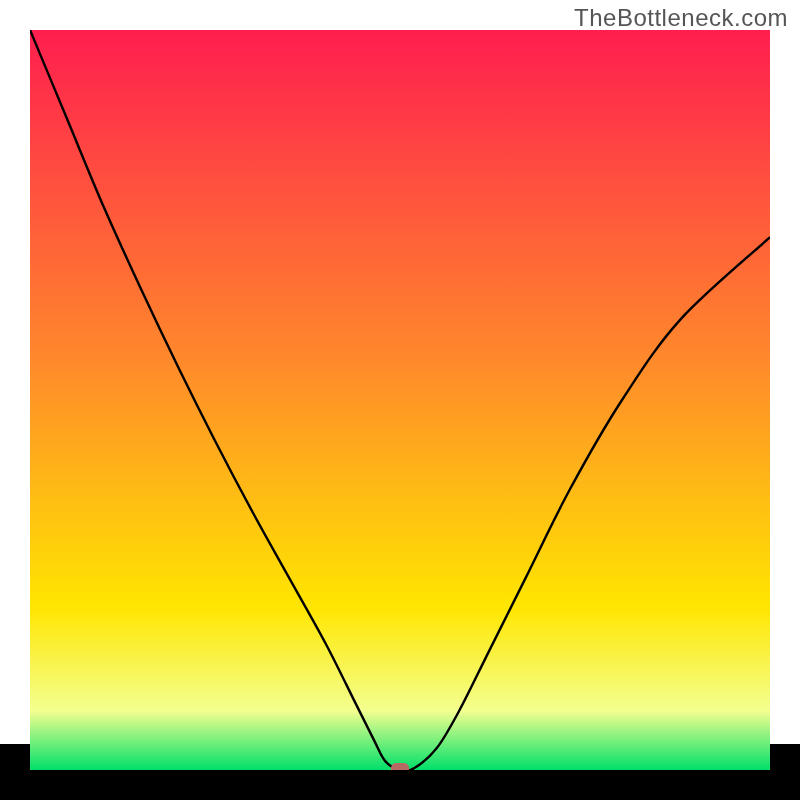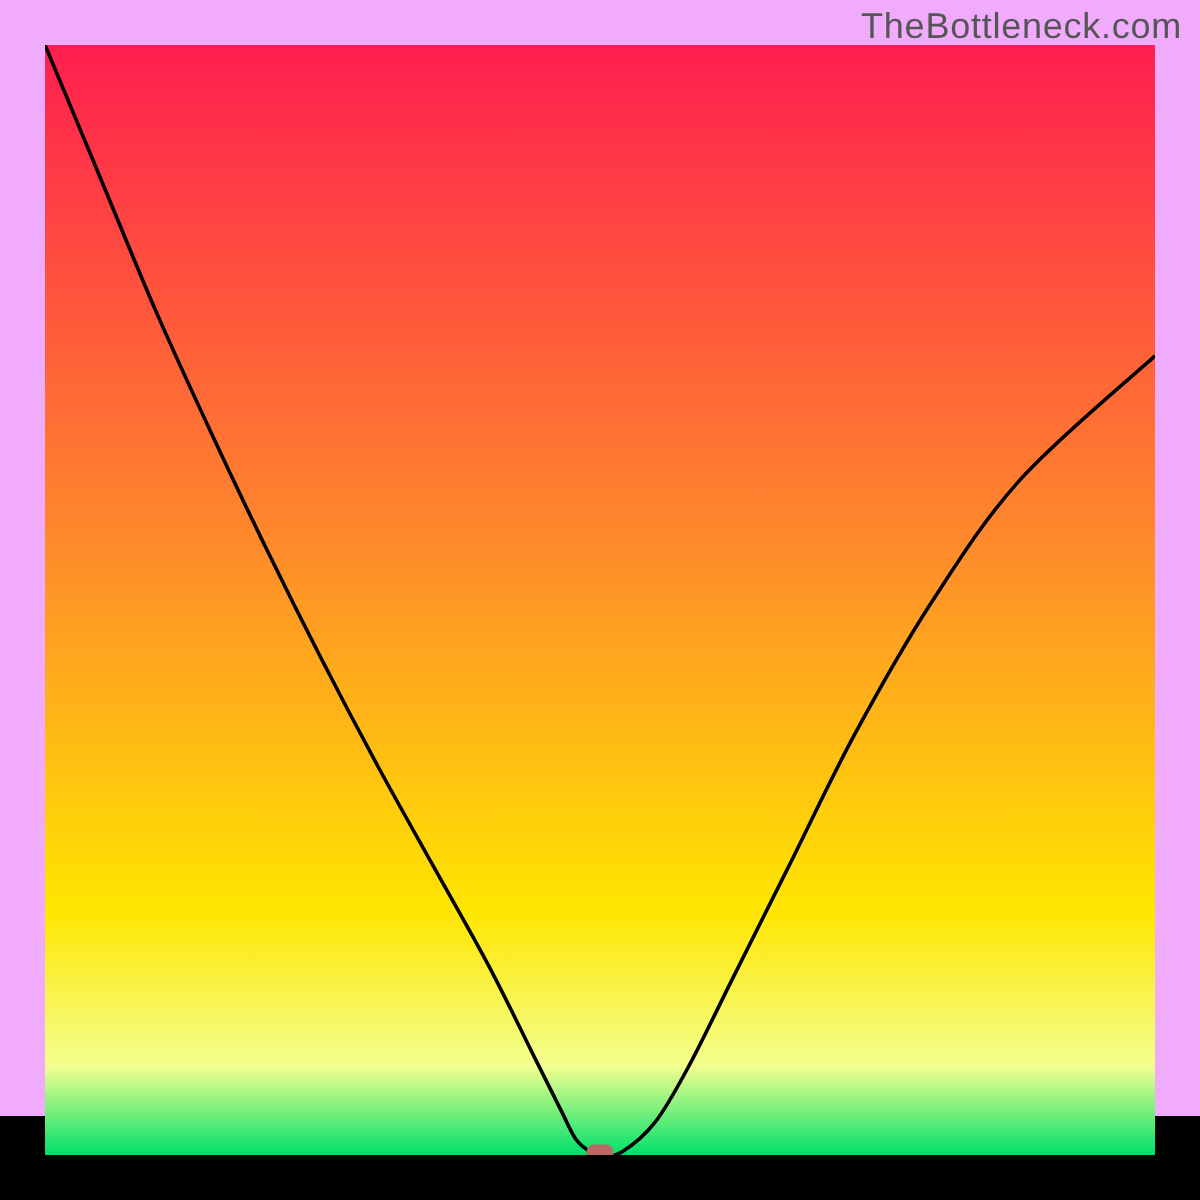--- a/index.html
+++ b/index.html
@@ -8,21 +8,21 @@
     width: 800px;
     height: 800px;
     background: #000;
     overflow: hidden;
     font-family: Arial, Helvetica, sans-serif;
   }
   .frame {
     position: relative;
     width: 800px;
     height: 744px;
-    background: #f0abfc;
+    background: #ffffff;
   }
   .watermark {
     position: absolute;
     top: 4px;
     right: 12px;
     color: #555;
     font-size: 24px;
     font-weight: 500;
     letter-spacing: 0.5px;
     z-index: 10;

